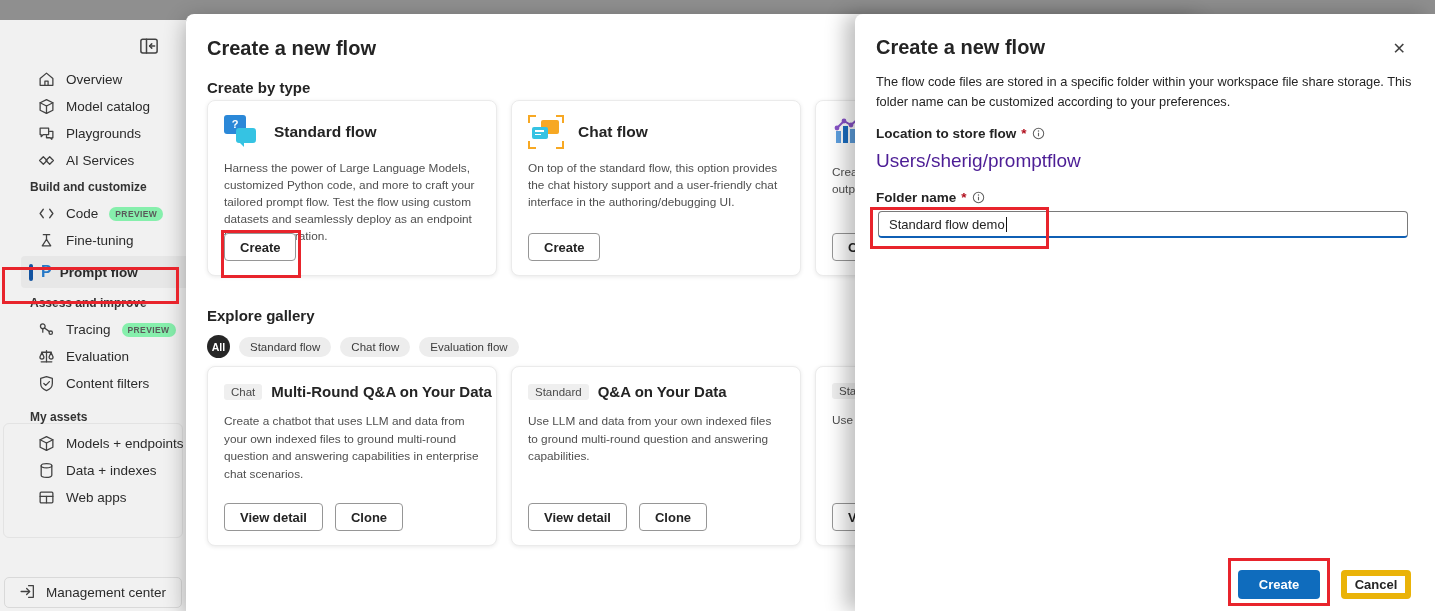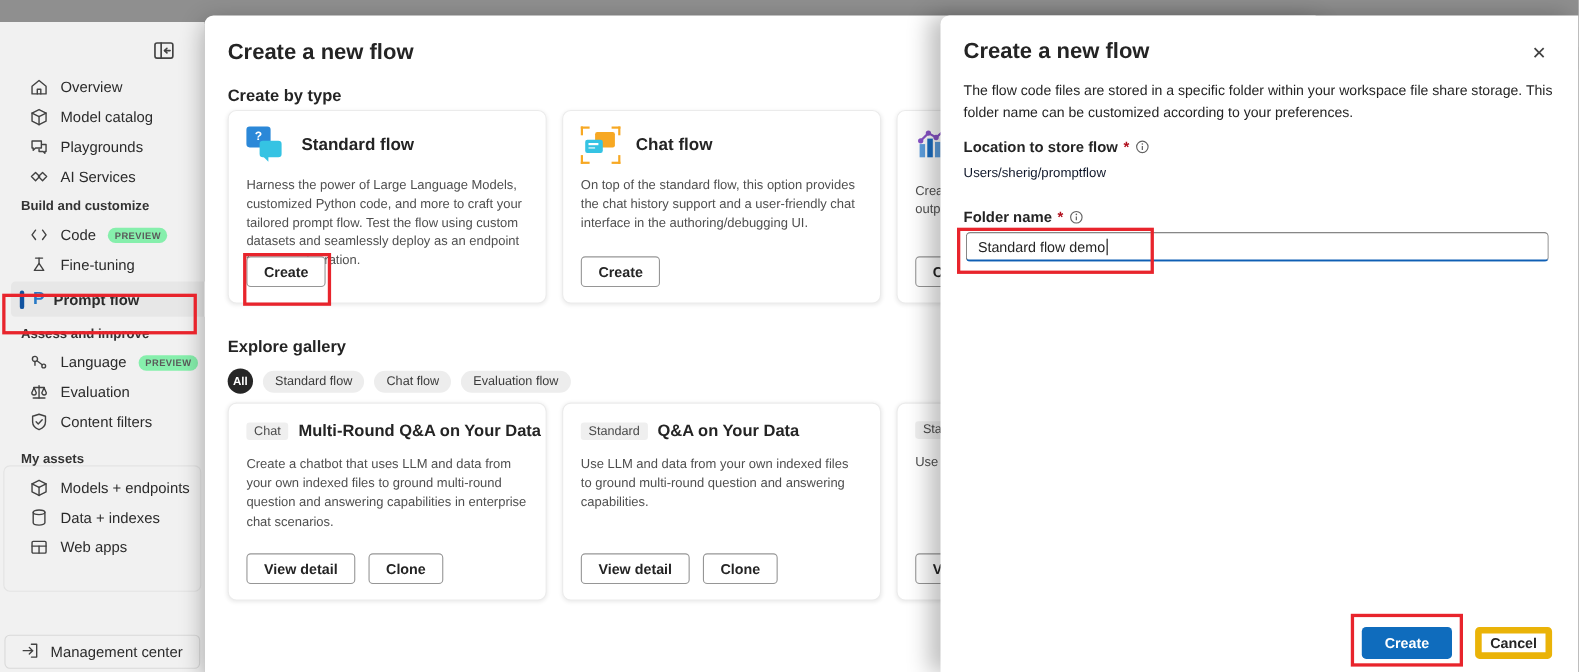--- a/index.html
+++ b/index.html
@@ -12,21 +12,21 @@
     background:#8f8f8f; overflow:hidden; z-index:1;margin-top:43px; }
   .topbar .avatar { position:absolute; left:1121px; top:-9px; width:19px; height:19px;
     border-radius:50%; background:#4e7fae; }
   .topbar .project { position:absolute; left:1248px; top:-7px; font-size:15px;
     font-weight:700; color:#474747; }
 
   
   .sidebar { position:absolute; left:0; top:20px; width:186px; height:591px;
     background:#f1f1f1; z-index:2; color:#2b2b2b; }
   .collapse-btn { position:absolute; right:27px; top:16px; width:20px; height:20px; cursor:pointer; }
-  .navlist { position:absolute; left:5px; top:46px; width:212px; }
+  .navlist { position:absolute; left:16px; top:46px; width:212px; }
   .nav-item { display:flex; align-items:center; height:27px; padding-left:22px; gap:11px;
     font-size:13.5px; color:#2b2b2b; cursor:pointer; }
   .nav-item .nicon { width:17px; height:17px; flex:0 0 17px; display:flex; align-items:center; justify-content:center; }
   .sec-head { display:flex; align-items:center; height:26px; padding:0 18px 0 14px;
     font-size:12px; font-weight:700; color:#333; }
   .sec-head .chev { margin-left:auto; width:8px; height:8px; border-top:1.6px solid #555;
     border-right:1.6px solid #555; transform:rotate(-45deg) translateY(3px); }
   .badge-preview { font-size:8.5px; font-weight:700; letter-spacing:.4px; color:#5a5a5a;
     background:#86efac; border-radius:8px; padding:2px 6px; }
   .selrow { position:relative; display:flex; align-items:center; height:32px; margin:2px 6px 2px 5px;
@@ -94,21 +94,21 @@
 
   
   .panel { position:absolute; left:855px; top:14px; width:580px; height:597px; background:#fff;
     border-radius:8px 0 0 0; box-shadow:-10px 0 20px rgba(0,0,0,.25); z-index:10; }
   .p-title { position:absolute; left:21px; top:22px; font-size:20px; font-weight:700; color:#242424; }
   .p-close { position:absolute; right:29px; top:25px; font-size:16px; color:#424242; cursor:pointer; }
   .p-desc { position:absolute; left:21px; top:58px; width:545px; font-size:12.8px; line-height:1.55; color:#242424; }
   .p-label-row { position:absolute; display:flex; align-items:center; gap:5px; font-size:13.5px;
     font-weight:700; color:#242424; }
   .req { color:#b10e1c; font-weight:700; }
-  .p-value { position:absolute; left:21px; top:136px; font-size:12px; color:#0f172a; }
+  .p-value { position:absolute; left:21px; top:136px; font-size:19px; color:#4c1d95; }
   .p-input { position:absolute; left:23px; top:197px; width:530px; height:27px; background:#fff;
     border:1px solid #7a7a7a; border-bottom:2px solid #0f5fb4; border-radius:4px;
     display:flex; align-items:center; padding-left:10px; font-size:13px; color:#242424; cursor:text; }
   .caret { display:inline-block; width:1.5px; height:15px; background:#111; margin-left:1px; }
   .btn-primary { position:absolute; left:383px; top:556px; width:82px; height:29px; background:#0f6cbd;
     color:#fff; border:none; border-radius:4px; font-size:13px; font-weight:700; font-family:inherit; cursor:pointer; }
   .btn-cancel { position:absolute; left:486px; top:556px; width:70px; height:29px; background:#fff;
     color:#242424; border:6px solid #eab308; border-radius:4px; font-size:13px; font-weight:700;
     font-family:inherit; cursor:pointer; }
 
@@ -214,21 +214,21 @@
       </div>
       <div class="nav-item">
         <span class="nicon">
             <svg class="ic" width="17" height="17" viewBox="0 0 16 16">
               <circle cx="4.5" cy="5" r="2.2"></circle>
               <circle cx="12" cy="11" r="1.6"></circle>
               <line x1="6.2" y1="6.5" x2="10.7" y2="10"></line>
               <line x1="4.5" y1="7.2" x2="4.5" y2="10.5"></line>
             </svg>
           </span>
-        <span>Language</span>
+        <span>Tracing</span>
         <span class="badge-preview">PREVIEW</span>
       </div>
       <div class="nav-item">
         <span class="nicon">
             <svg class="ic" width="17" height="17" viewBox="0 0 16 16">
               <line x1="8" y1="2.5" x2="8" y2="13"></line>
               <line x1="3" y1="13" x2="13" y2="13"></line>
               <line x1="3.5" y1="4" x2="12.5" y2="4"></line>
               <path d="M1.8 8.5 A1.9 1.9 0 0 0 5.6 8.5 L3.7 4.2 Z"></path>
               <path d="M10.4 8.5 A1.9 1.9 0 0 0 14.2 8.5 L12.3 4.2 Z"></path>

